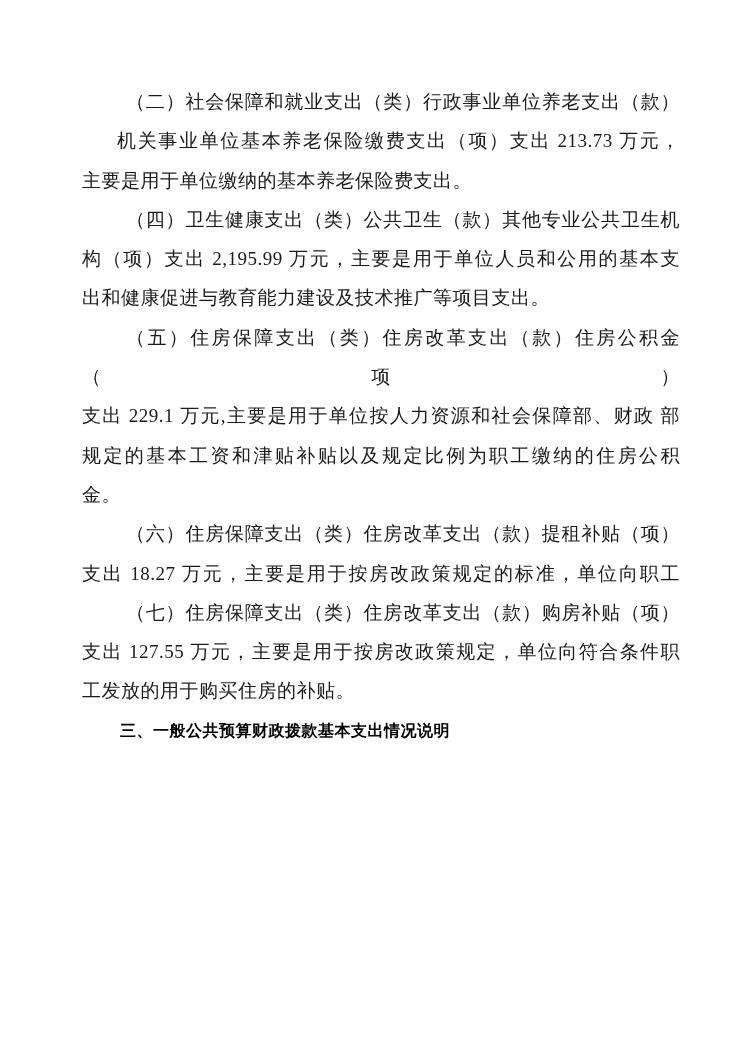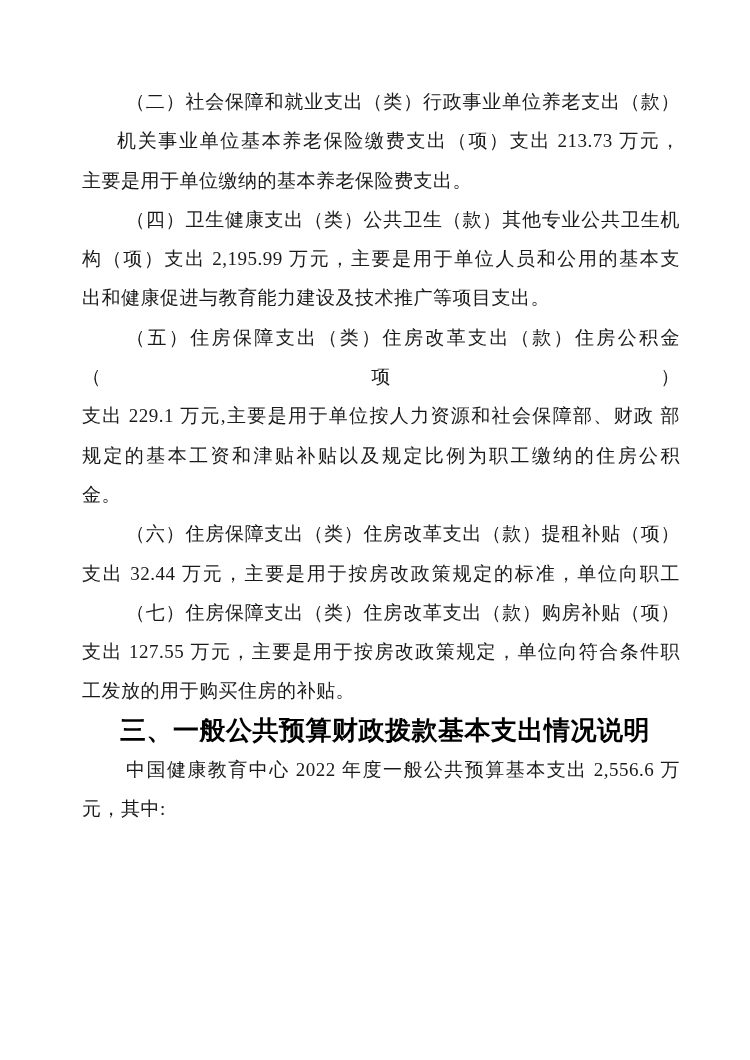--- a/index.html
+++ b/index.html
@@ -34,21 +34,21 @@
   .ln.full {
     white-space: normal;
     text-align-last: justify;
   }
   .i2  { text-indent: 44px; }
   .i15 { text-indent: 35px; }
   .heading {
     font-family: "Liberation Sans", "DejaVu Sans", sans-serif;
     font-weight: bold;
     color: #000000;
-    font-size: 26px;
+    font-size: 16px;
     letter-spacing: 0.5px;
     text-indent: 38px;
     text-align: left;
   }
   .page-number {
     position: absolute;
     left: 0;
     right: 0;
     top: 968px;
     text-align: left;
@@ -78,32 +78,28 @@
 
     <div>
       <div class="ln full i2">（五）住房保障支出（类）住房改革支出（款）住房公积金（项）</div>
       <div class="ln full">支出 229.1 万元,主要是用于单位按人力资源和社会保障部、财政 部</div>
       <div class="ln full">规定的基本工资和津贴补贴以及规定比例为职工缴纳的住房公积</div>
       <div class="ln">金。</div>
     </div>
 
     <div>
       <div class="ln full i2">（六）住房保障支出（类）住房改革支出（款）提租补贴（项）</div>
-      <div class="ln full">支出 32.44 万元，主要是用于按房改政策规定的标准，单位向职工</div>
+      <div class="ln full">支出 18.27 万元，主要是用于按房改政策规定的标准，单位向职工</div>
     </div>
 
     <div>
       <div class="ln full i2">（七）住房保障支出（类）住房改革支出（款）购房补贴（项）</div>
       <div class="ln full">支出 127.55 万元，主要是用于按房改政策规定，单位向符合条件职</div>
       <div class="ln">工发放的用于购买住房的补贴。</div>
     </div>
 
     <div class="ln heading">三、一般公共预算财政拨款基本支出情况说明</div>
 
-    <div>
-      <div class="ln full i2">中国健康教育中心 2022 年度一般公共预算基本支出 2,556.6 万</div>
-      <div class="ln">元，其中:</div>
-    </div>
 
   </div>
 
   <div class="page-number">13</div>
 </div>
 
 </body></html>

